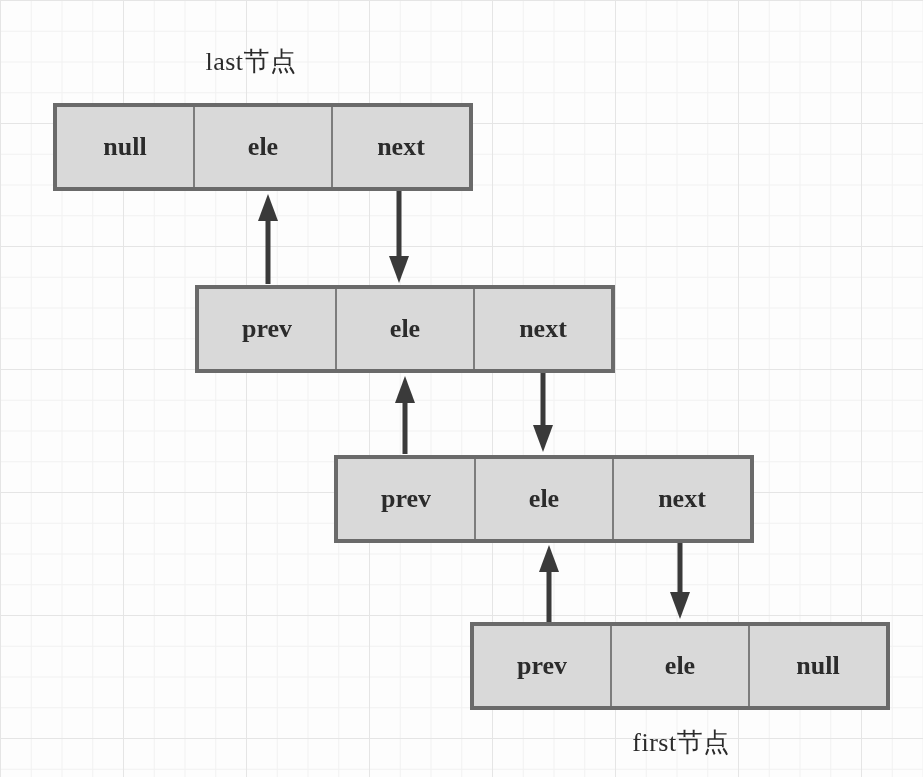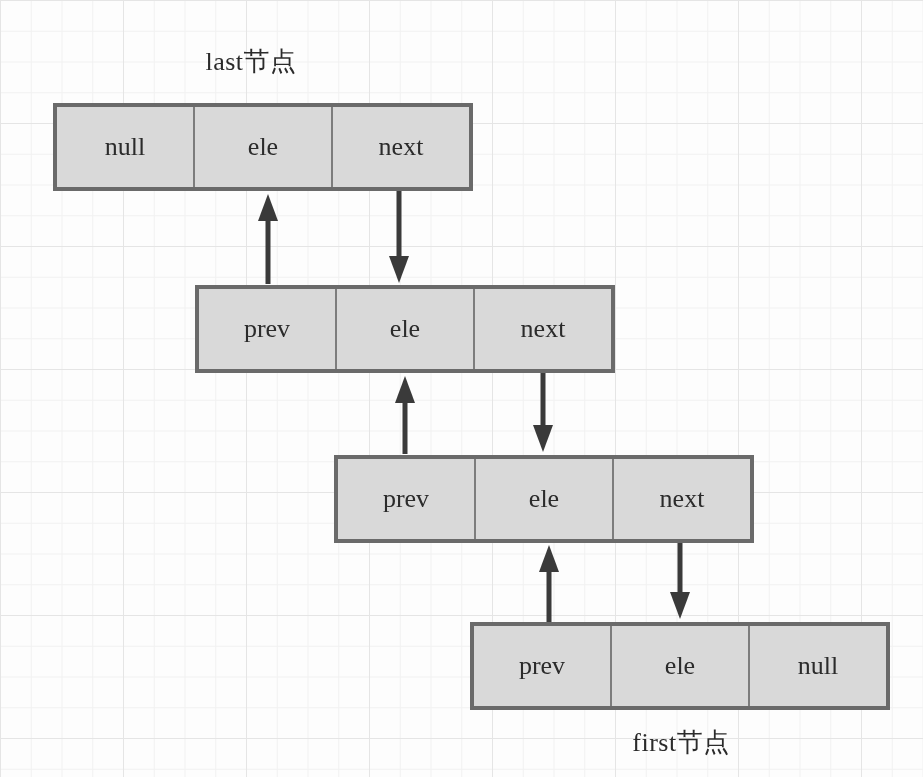--- a/index.html
+++ b/index.html
@@ -33,20 +33,21 @@
     color: var(--text);
     letter-spacing: 0.5px;
   }
   .node {
     position: absolute;
     width: 420px;
     height: 88px;
     display: flex;
     background: var(--node-fill);
     border: 4px solid var(--node-border);
+    font-weight: bold;
   }
   .cell {
     flex: 1;
     display: flex;
     align-items: center;
     justify-content: center;
     font-size: 26px;
     color: var(--text);
     border-right: 2px solid var(--cell-divider);
   }

